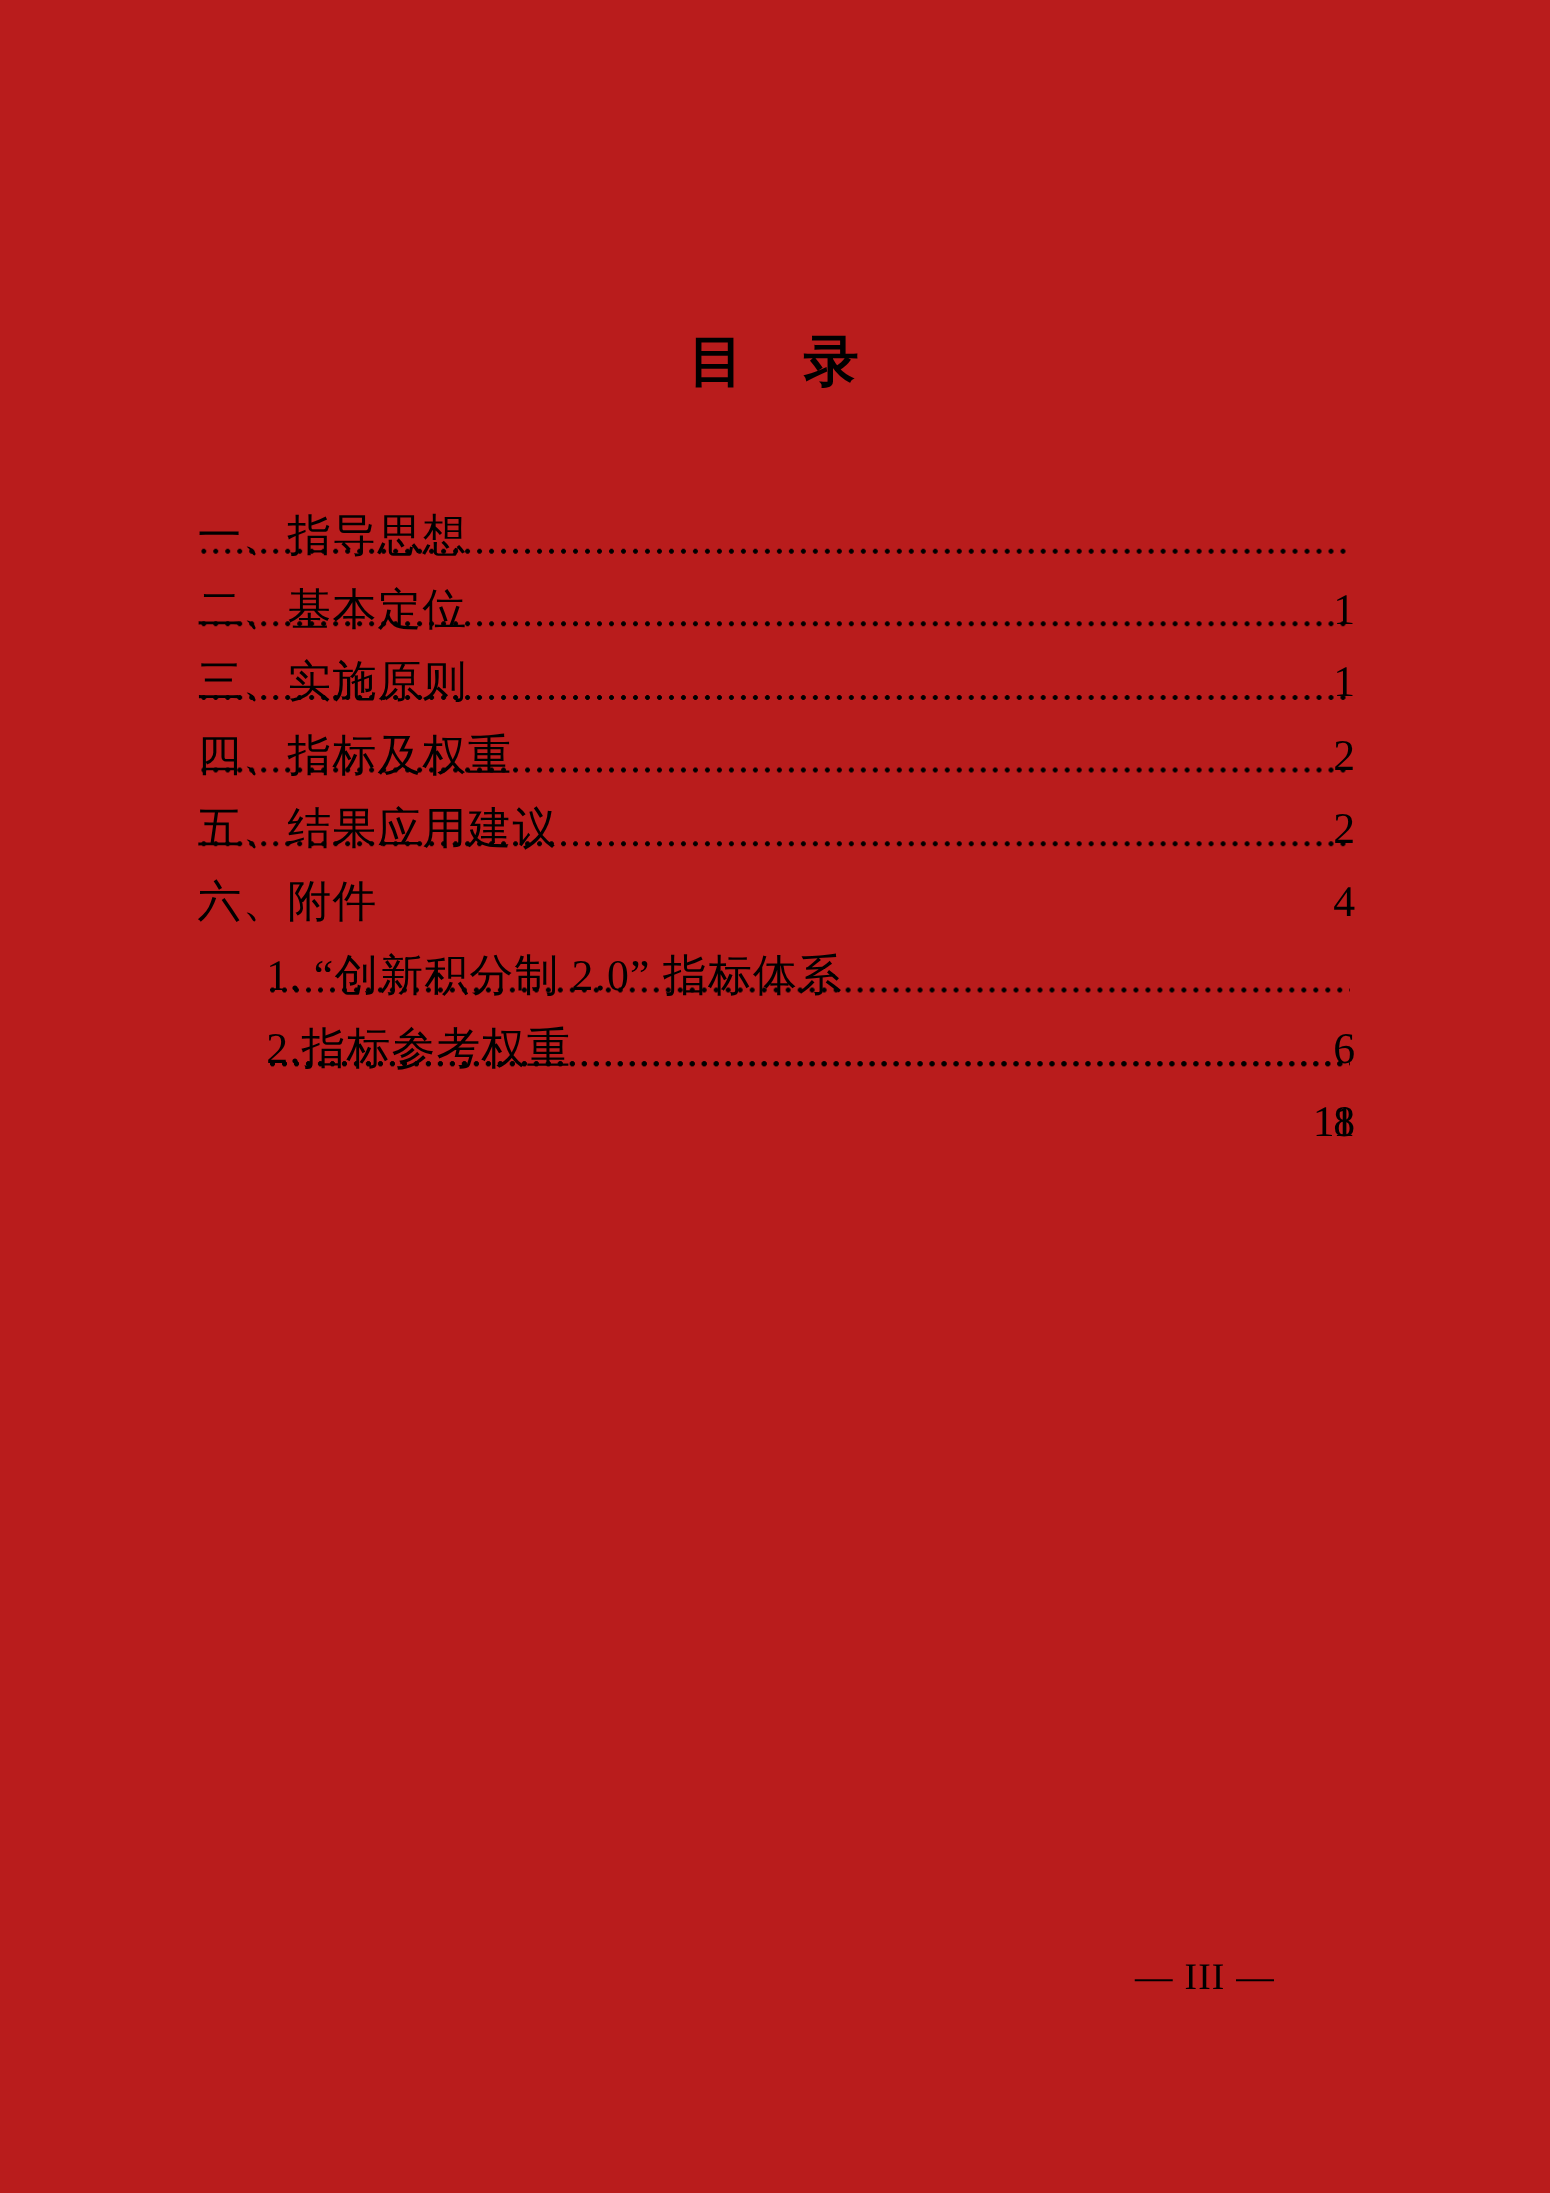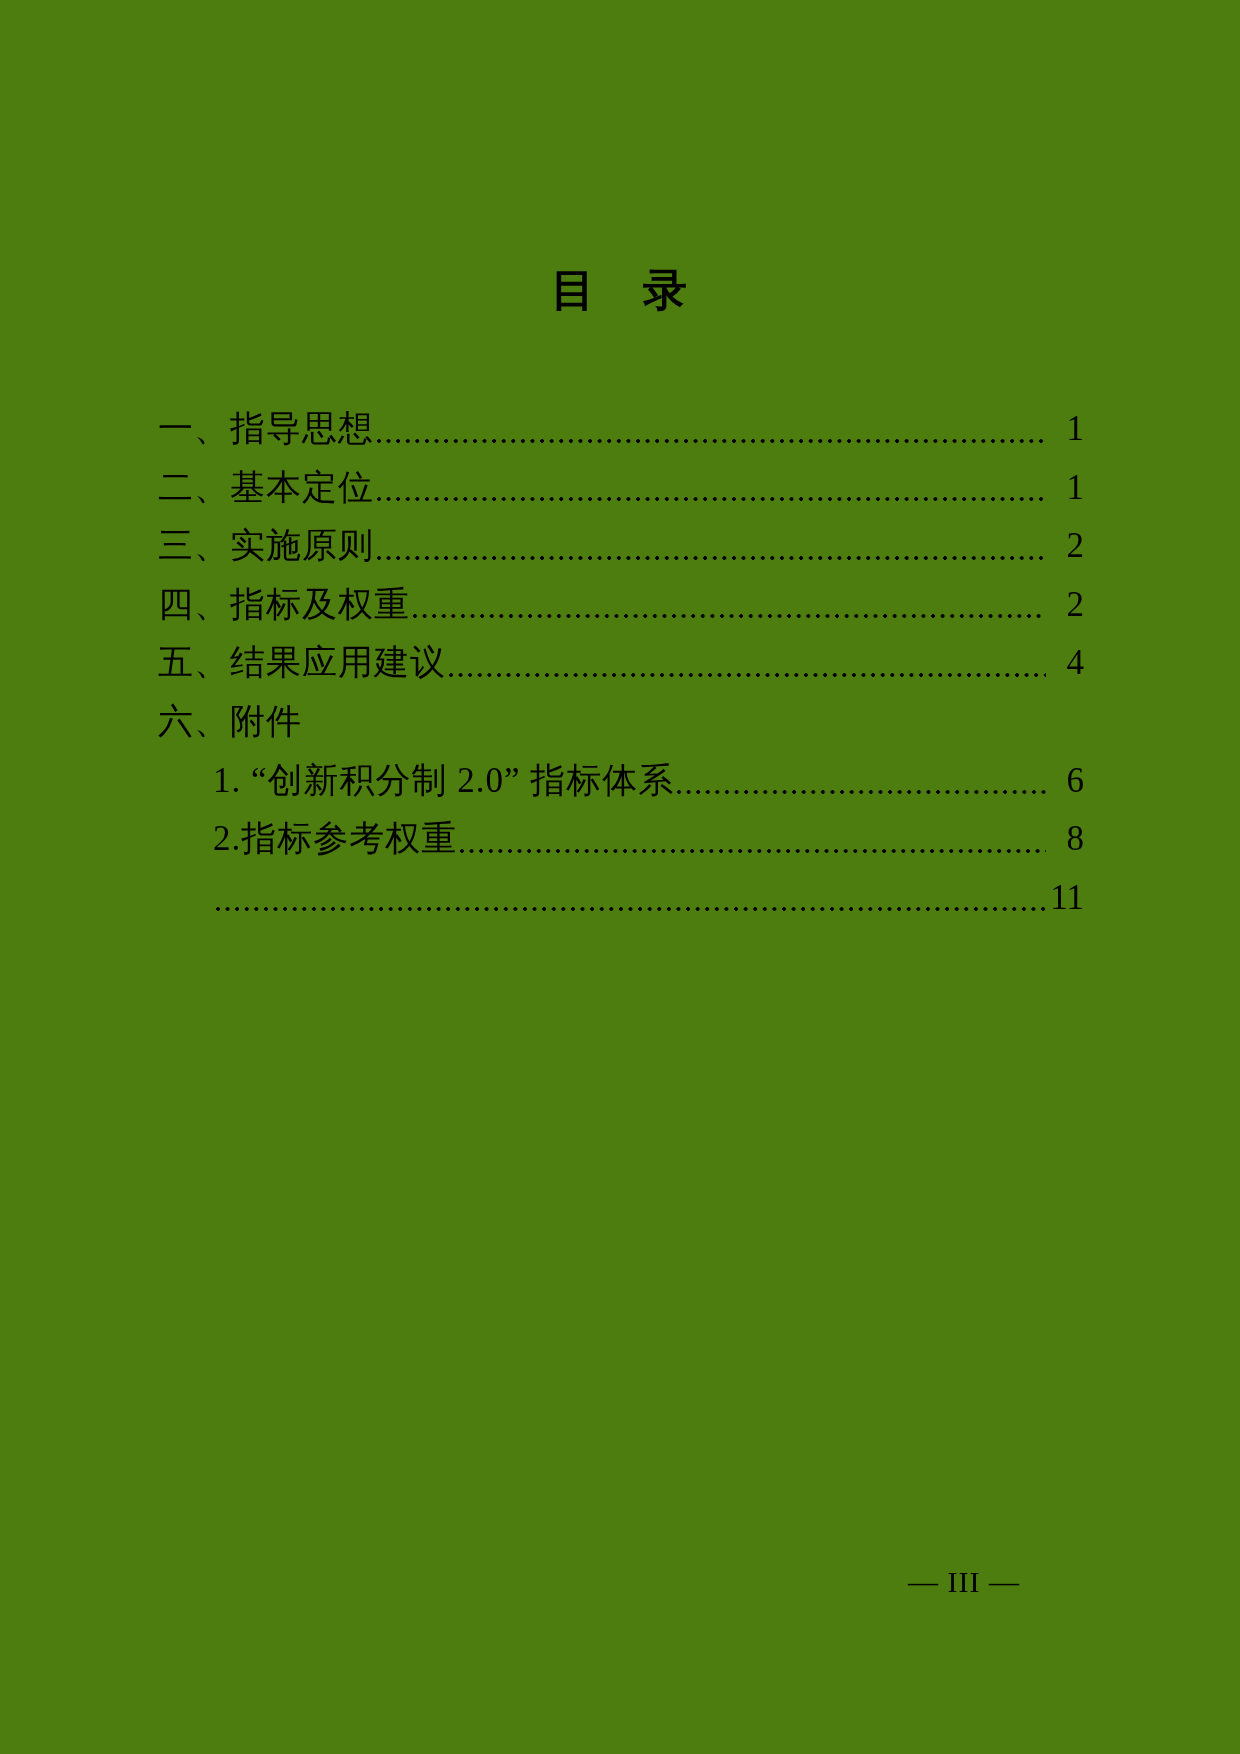--- a/index.html
+++ b/index.html
@@ -7,21 +7,21 @@
   body {
     width: 1240px;
     height: 1754px;
     position: relative;
     font-family: "Liberation Serif", "DejaVu Serif", serif;
     color: #000000;
   }
   .page {
     position: absolute;
     inset: 0;
-    background: #4d7c0f;
+    background: #b91c1c;
   }
   .doc-title {
     margin-top: 266px;
     text-align: center;
     font-family: "Liberation Sans", "DejaVu Sans", sans-serif;
     font-weight: 700;
     font-size: 44px;
     line-height: 48px;
     letter-spacing: 2px;
     color: #000000;
@@ -30,20 +30,21 @@
     margin-top: 86px;
     padding-left: 158px;
     padding-right: 156px;
   }
   .toc-row {
     display: flex;
     height: 58.6px;
     line-height: 58.6px;
     font-size: 35px;
     white-space: nowrap;
+    flex-direction: column;
   }
   .toc-row.level-2 {
     padding-left: 55px;
   }
   .toc-label {
     flex: 0 0 auto;
     letter-spacing: 1px;
   }
   .toc-dots {
     flex: 1 1 auto;

